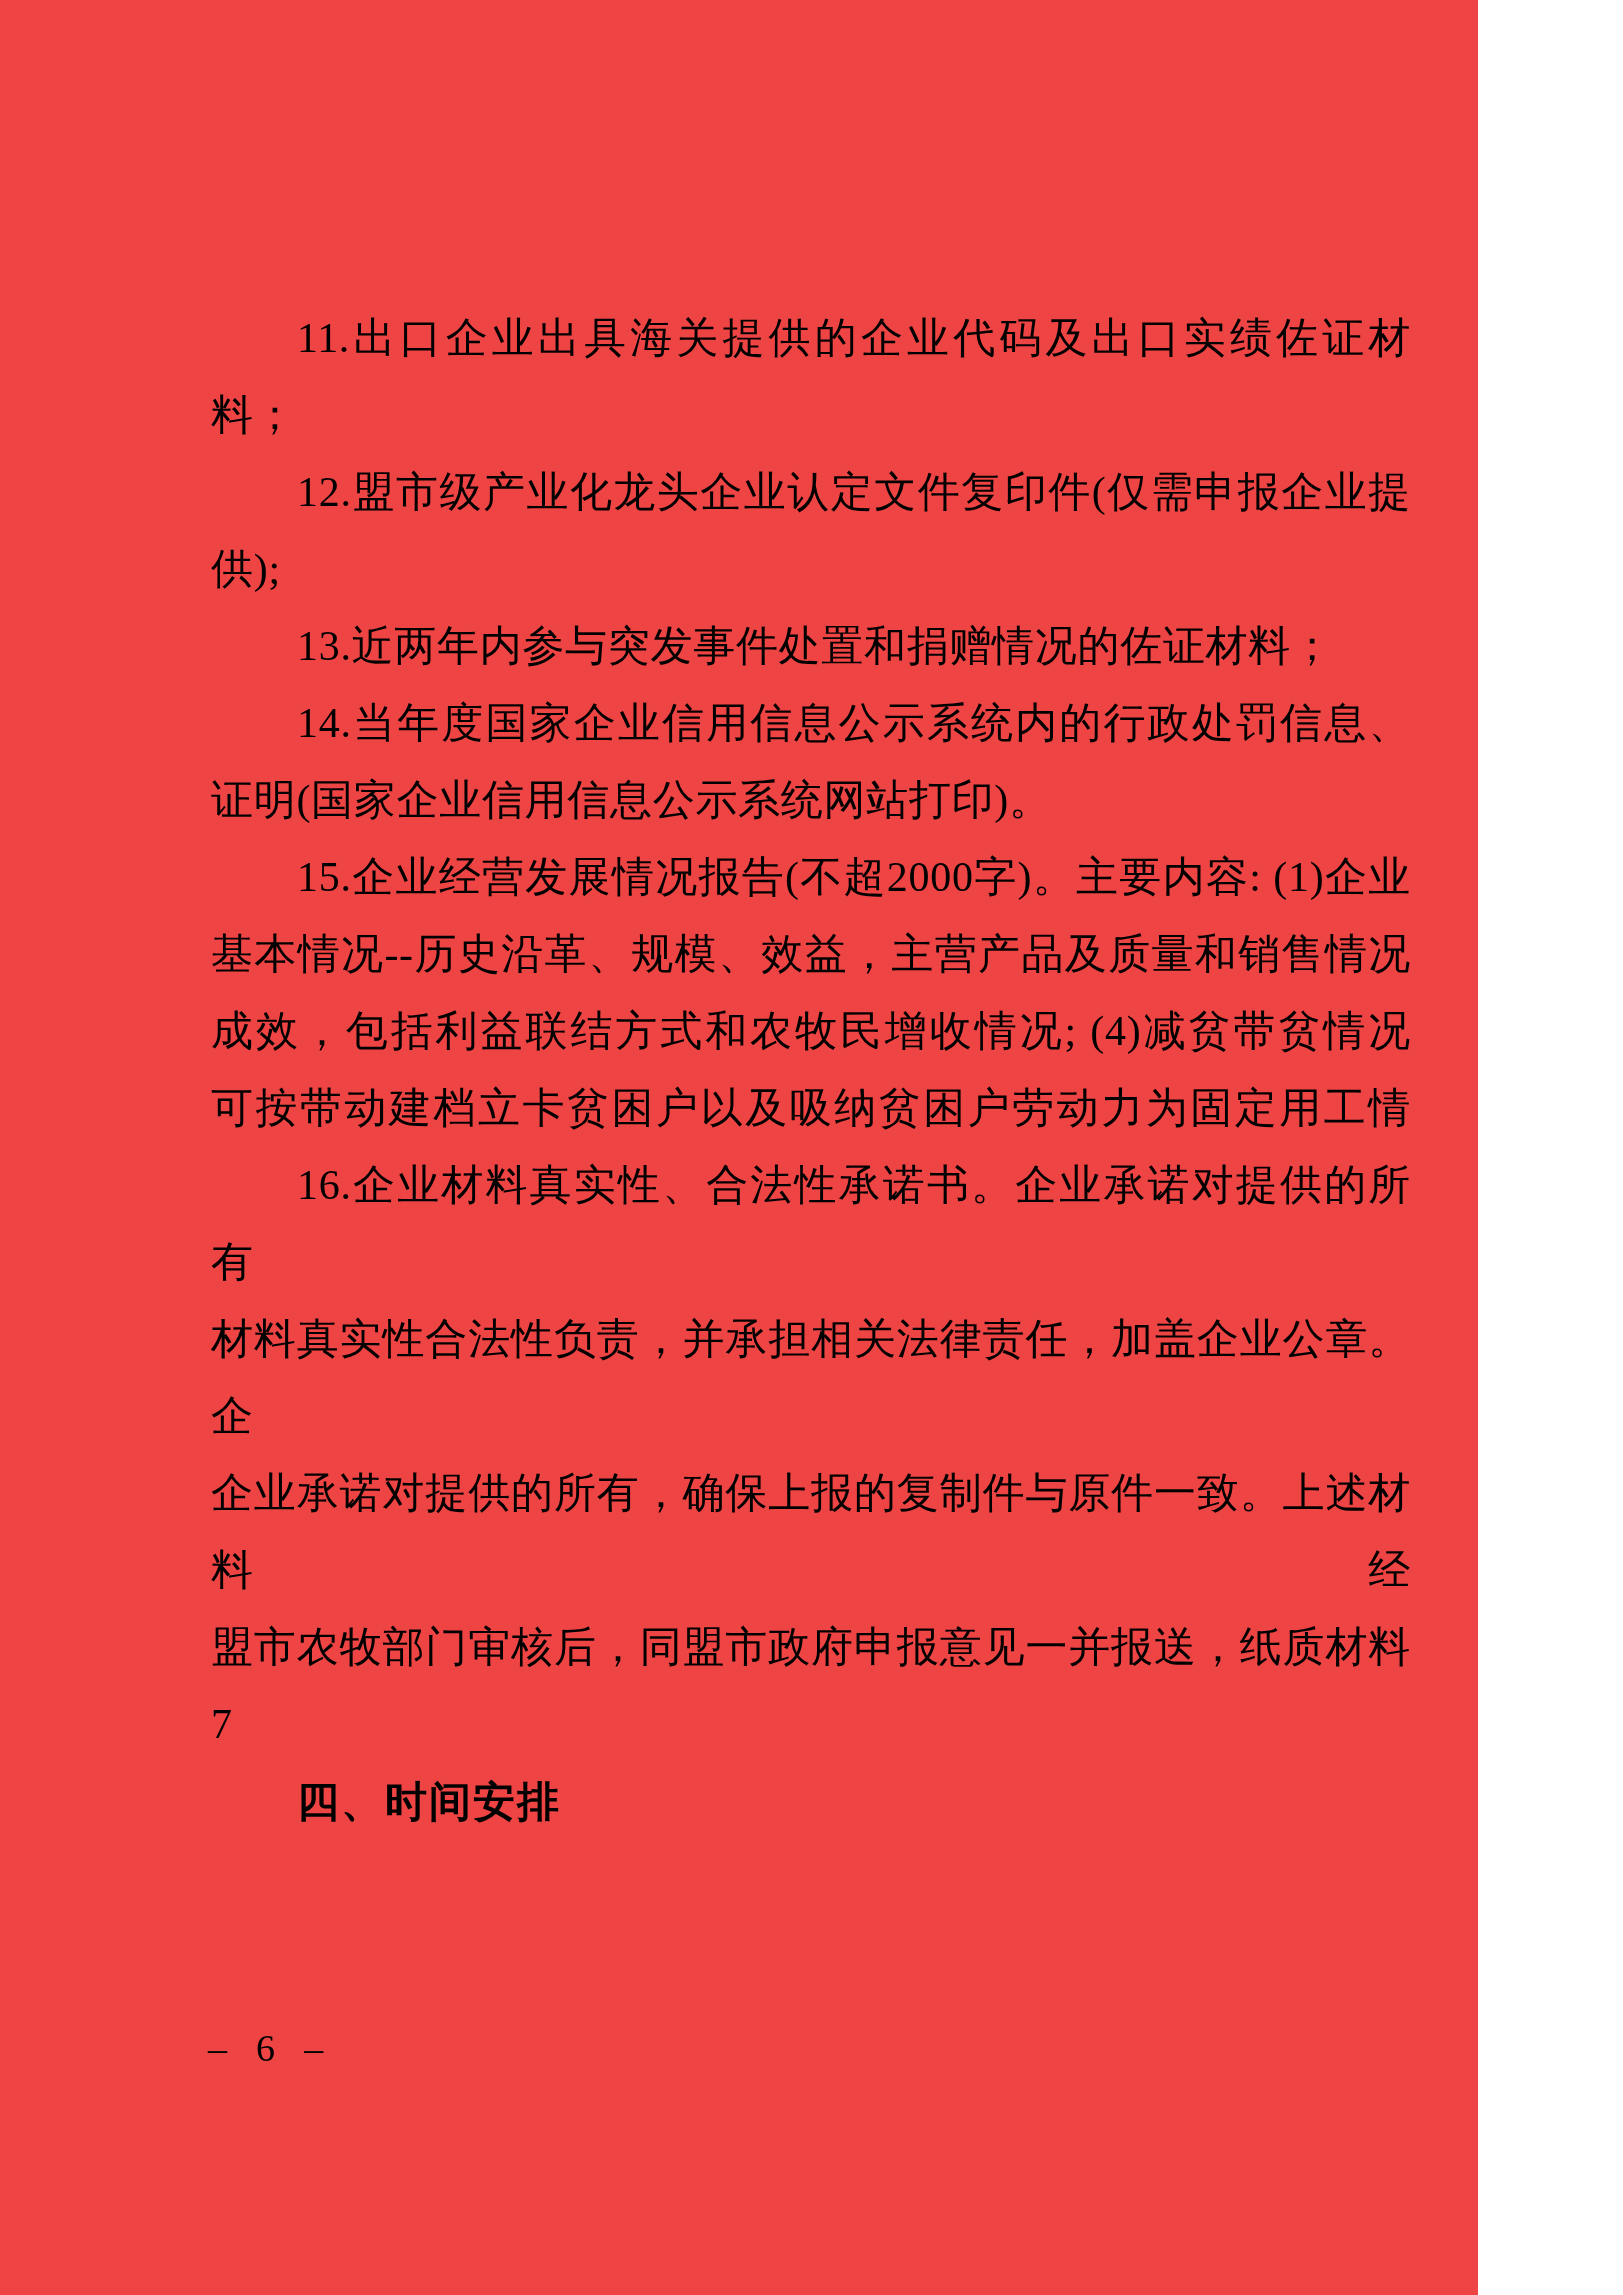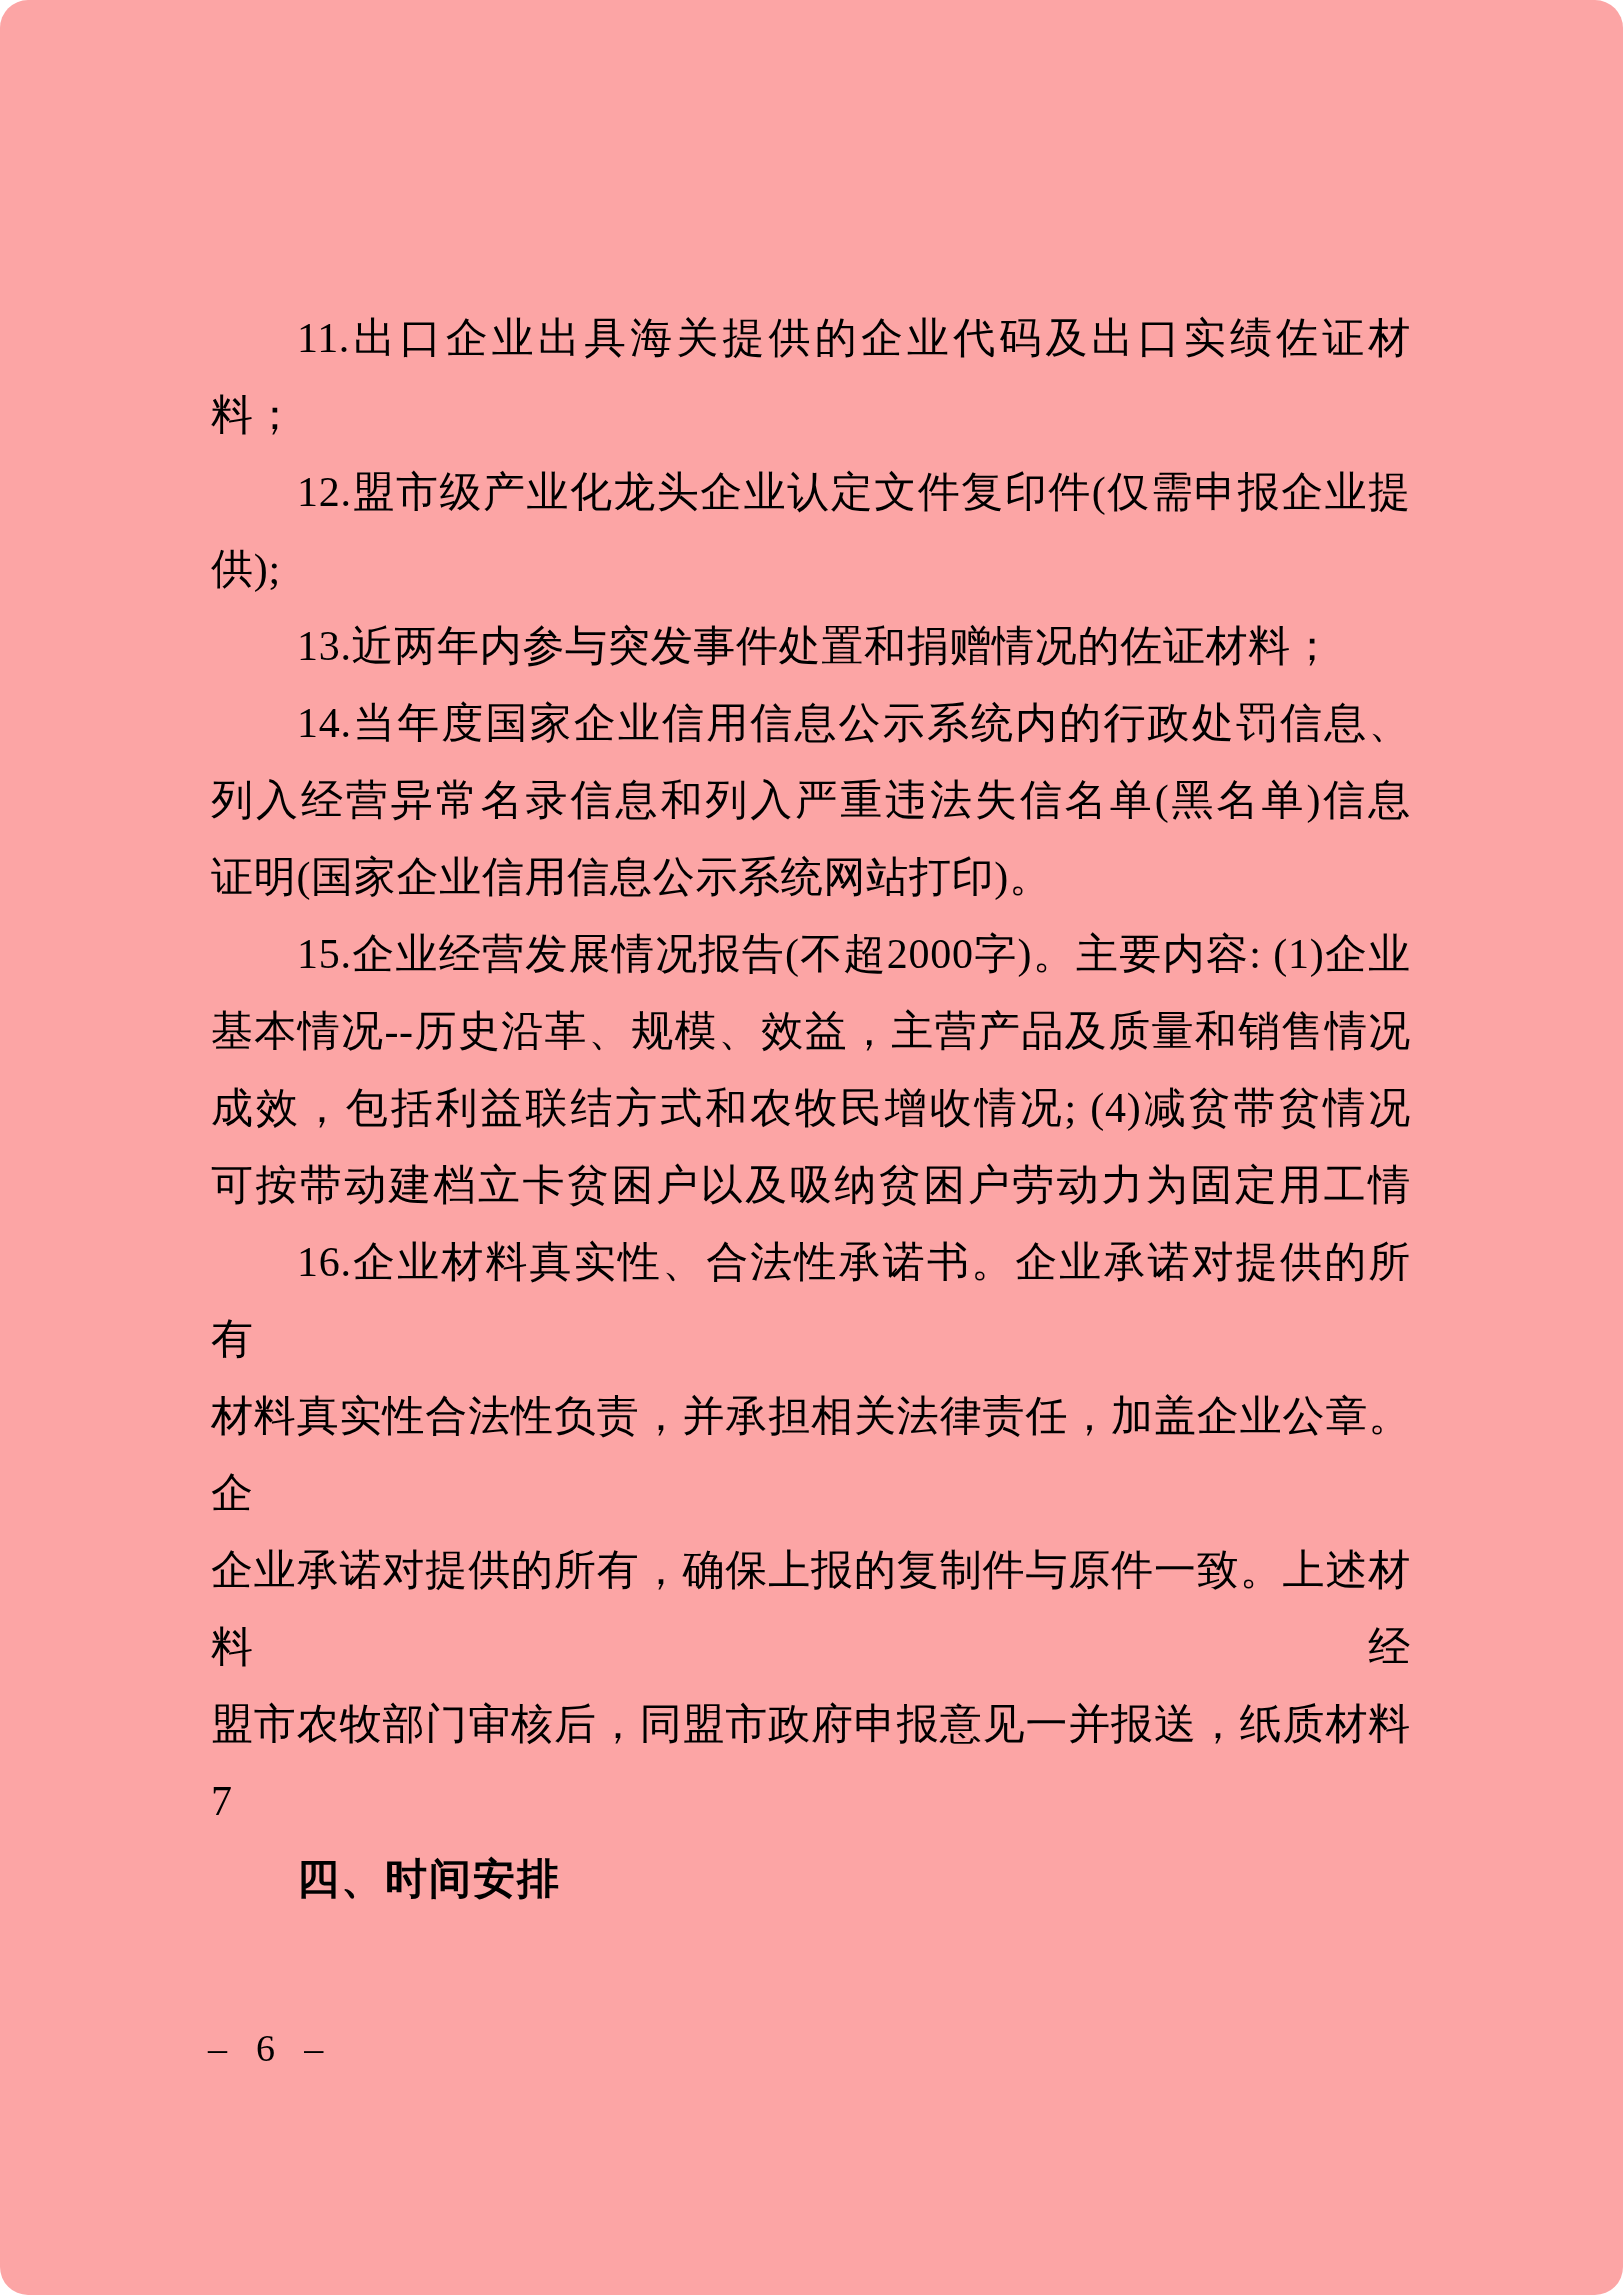--- a/index.html
+++ b/index.html
@@ -1,24 +1,23 @@
 <!DOCTYPE html>
 <html lang="zh" style="font-size:10.5px"><head>
 <meta charset="utf-8">
 <style>
   html, body { margin: 0; padding: 0; }
   .page {
     position: relative;
-    width: 1623px;
+    width: 1478px;
     height: 2295px;
-    background: #fca5a5;
+    background: #ef4444;
     color: #000000;
     font-family: "Liberation Serif", "DejaVu Serif", serif;
     overflow: hidden;
-    border-radius: 28px;
   }
   .text-block {
     position: absolute;
     left: 211px;
     top: 300px;
     width: 1200px;
   }
   .line {
     margin: 0;
     padding: 0;
@@ -54,21 +53,20 @@
 
 <div class="page">
 
   <div class="text-block">
       <p class="line indent">11.出口企业出具海关提供的企业代码及出口实绩佐证材</p>
       <p class="line short">料；</p>
       <p class="line indent">12.盟市级产业化龙头企业认定文件复印件(仅需申报企业提</p>
       <p class="line short">供);</p>
       <p class="line indent short">13.近两年内参与突发事件处置和捐赠情况的佐证材料；</p>
       <p class="line indent">14.当年度国家企业信用信息公示系统内的行政处罚信息、</p>
-      <p class="line">列入经营异常名录信息和列入严重违法失信名单(黑名单)信息</p>
       <p class="line short">证明(国家企业信用信息公示系统网站打印)。</p>
       <p class="line indent">15.企业经营发展情况报告(不超2000字)。主要内容: (1)企业</p>
       <p class="line">基本情况--历史沿革、规模、效益，主营产品及质量和销售情况</p>
       <p class="line">成效，包括利益联结方式和农牧民增收情况; (4)减贫带贫情况</p>
       <p class="line">可按带动建档立卡贫困户以及吸纳贫困户劳动力为固定用工情</p>
       <p class="line indent">16.企业材料真实性、合法性承诺书。企业承诺对提供的所有</p>
       <p class="line">材料真实性合法性负责，并承担相关法律责任，加盖企业公章。企</p>
       <p class="line">企业承诺对提供的所有，确保上报的复制件与原件一致。上述材料经</p>
       <p class="line">盟市农牧部门审核后，同盟市政府申报意见一并报送，纸质材料 7</p>
       <p class="line indent short heading">四、时间安排</p>

